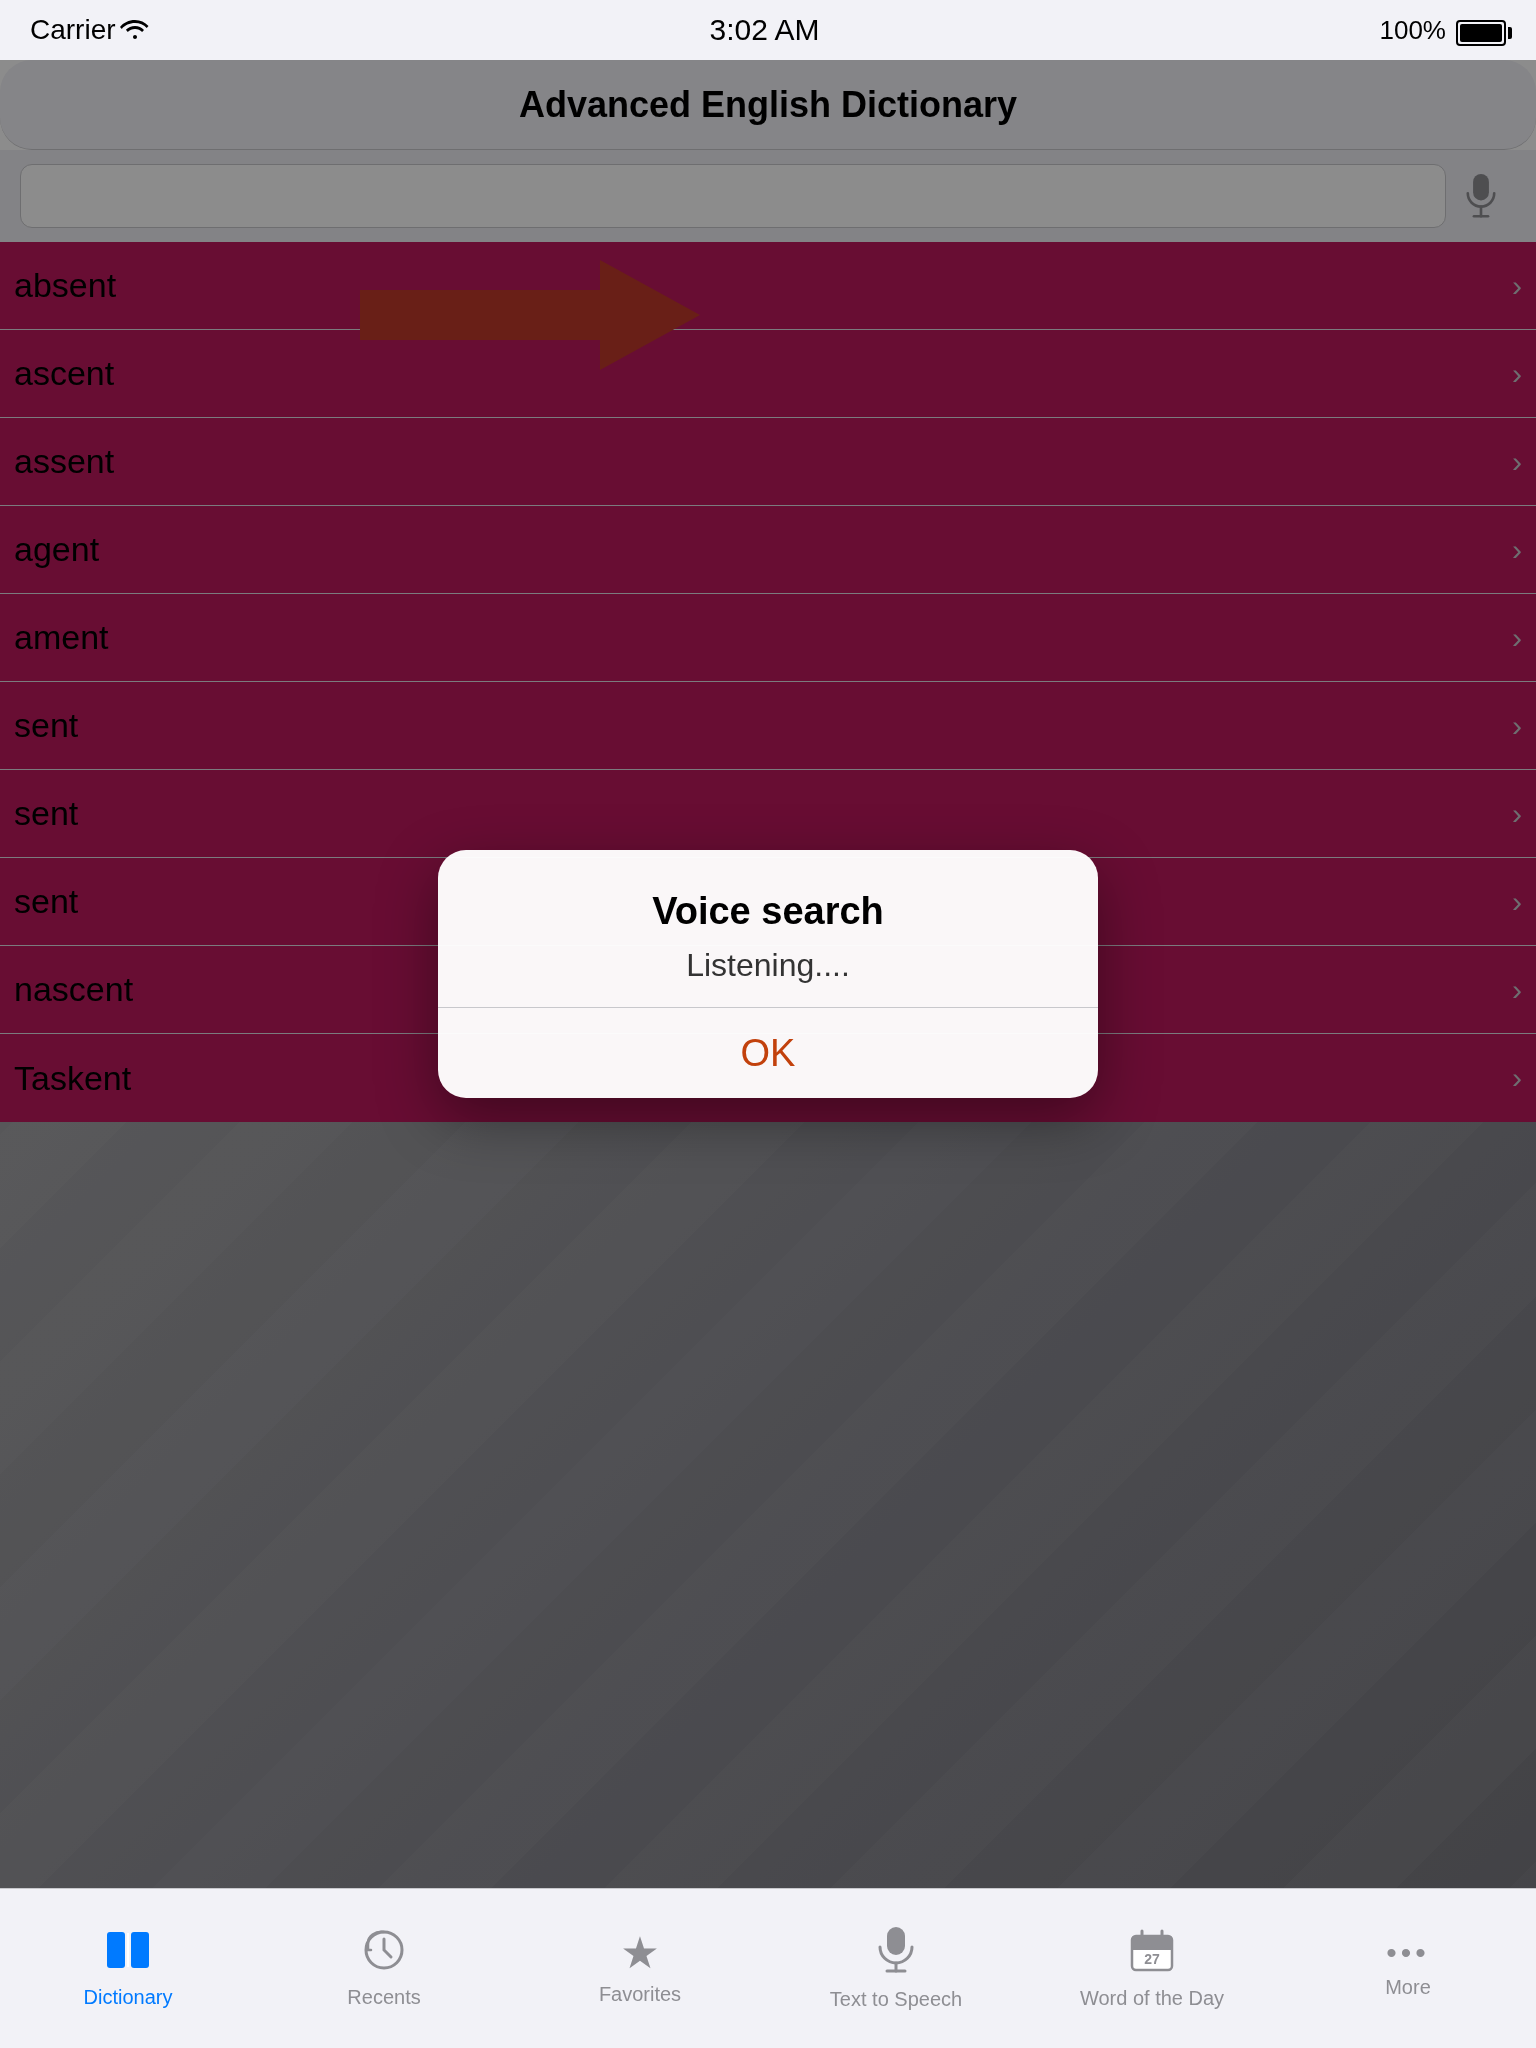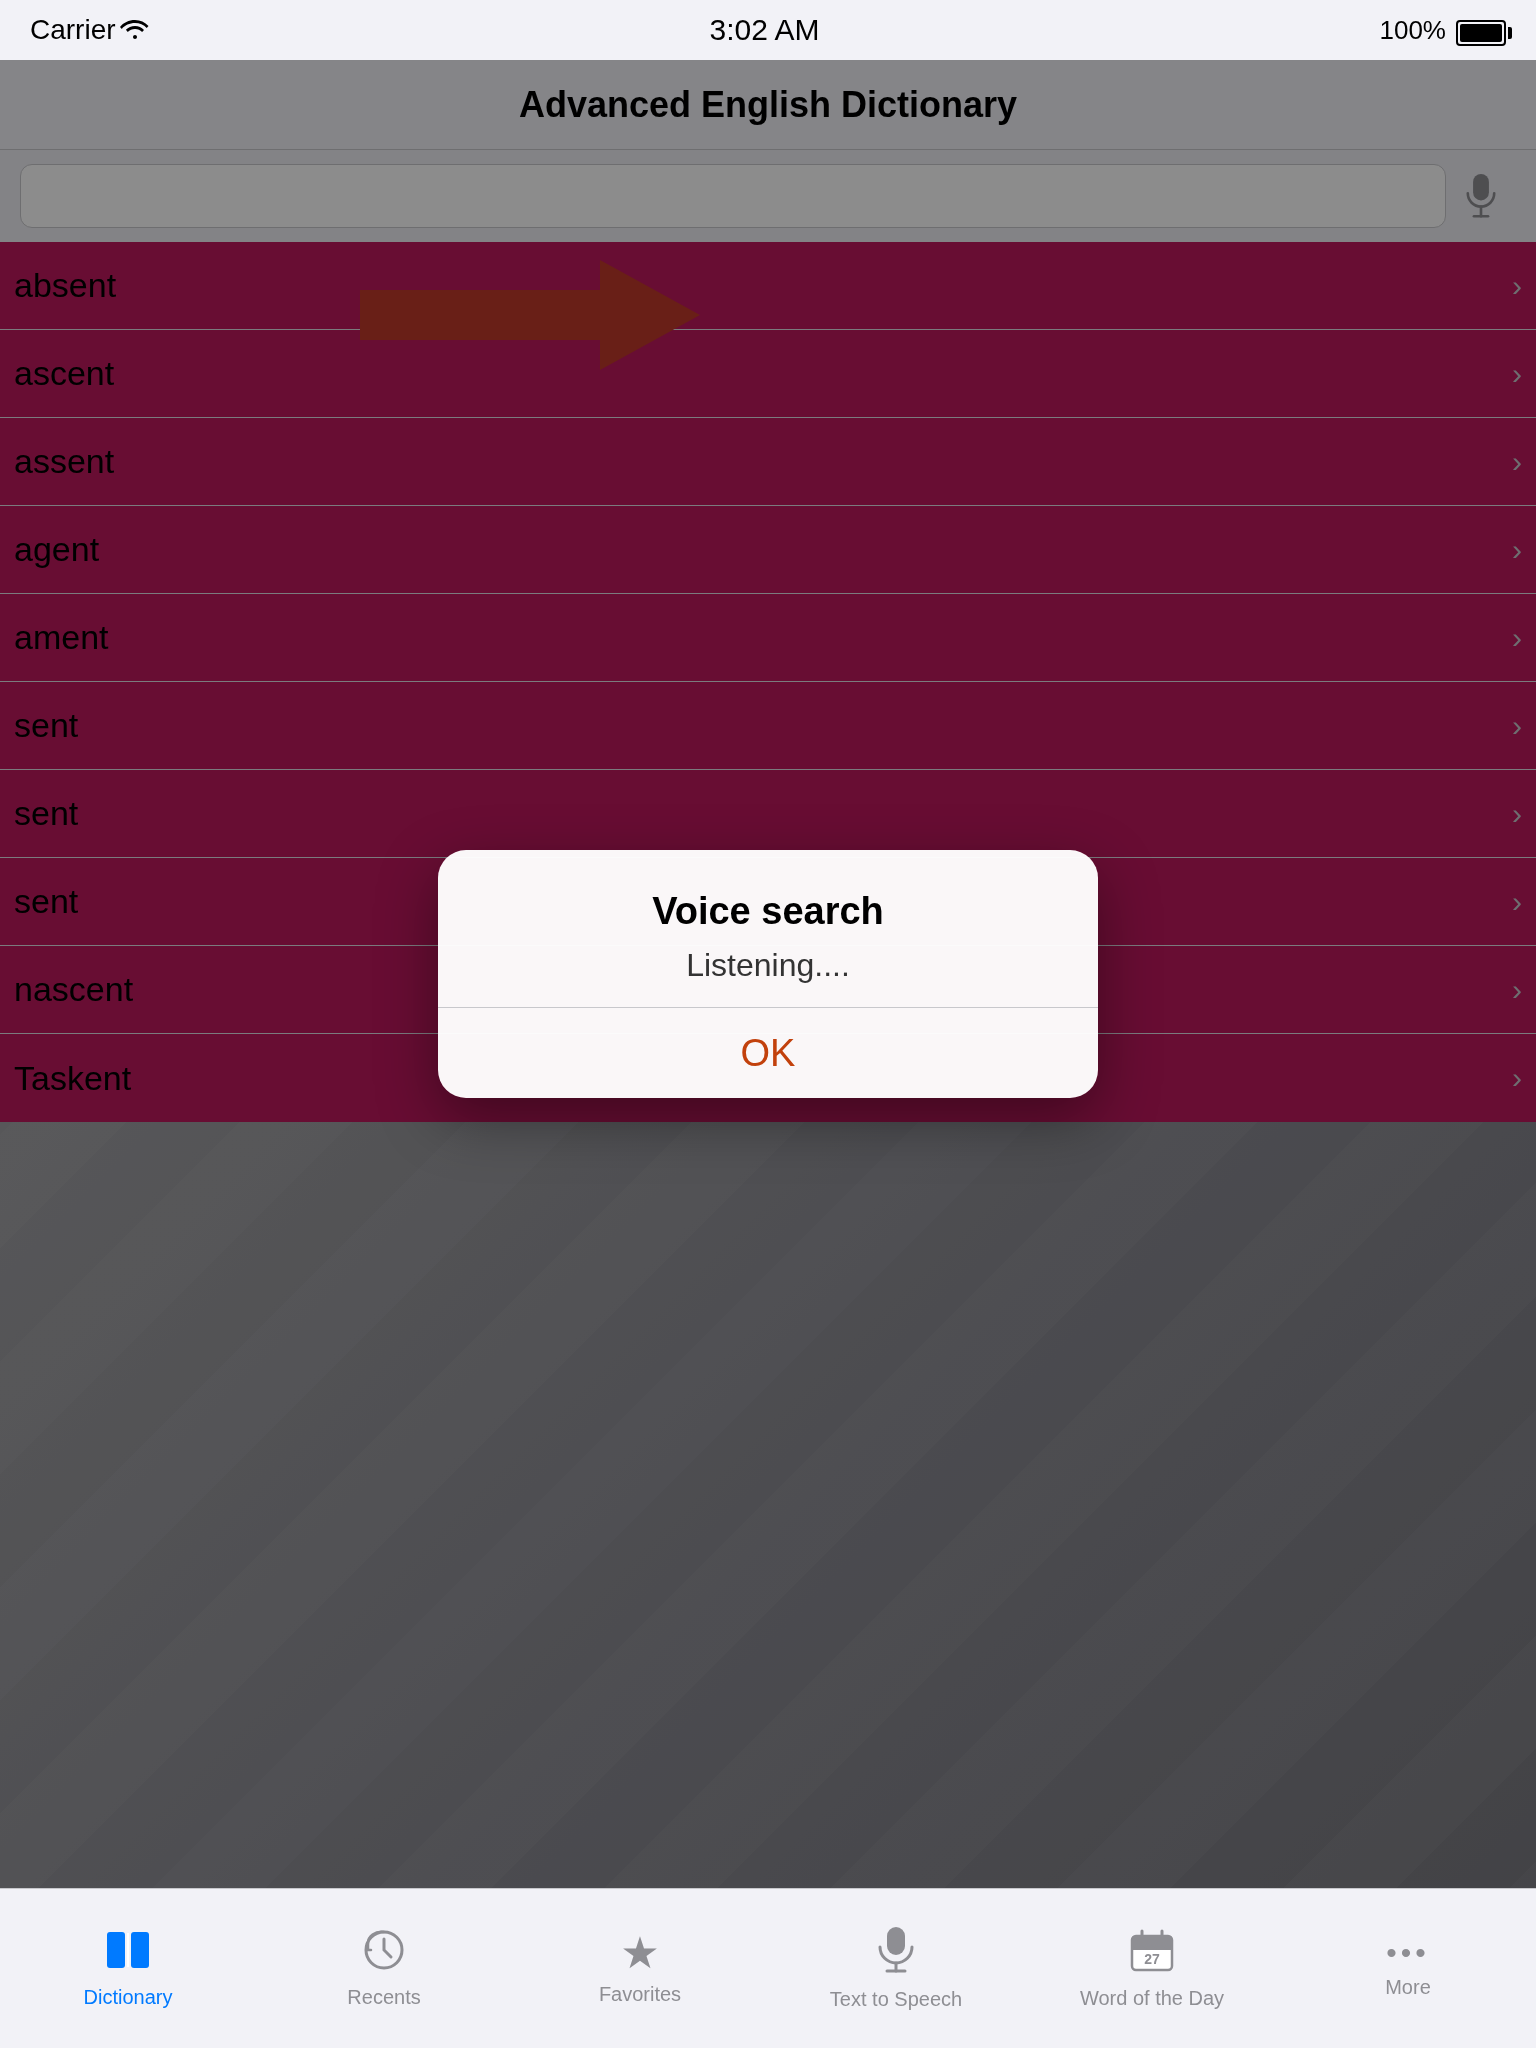--- a/index.html
+++ b/index.html
@@ -54,20 +54,21 @@
 
     
     .nav-bar {
       width: 100%;
       height: 90px;
       background: #f2f2f7;
       display: flex;
       align-items: center;
       justify-content: center;
       border-bottom: 1px solid #c8c8cc;
+      border-radius: 32px;
     }
     .nav-title {
       font-size: 36px;
       font-weight: 600;
       color: #000;
     }
 
     
     .search-bar-area {
       background: #efeff4;

